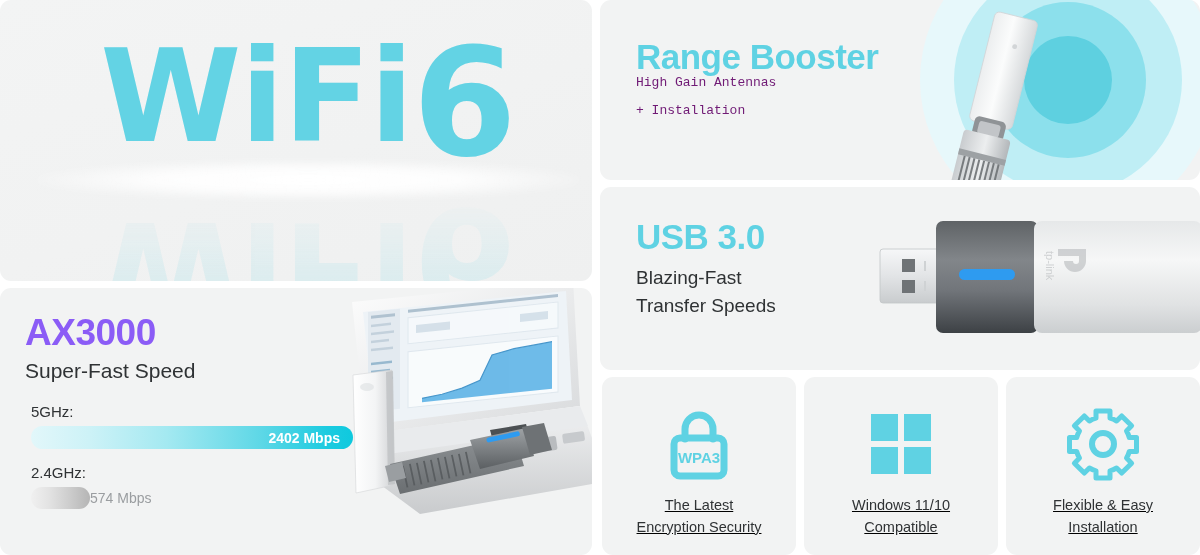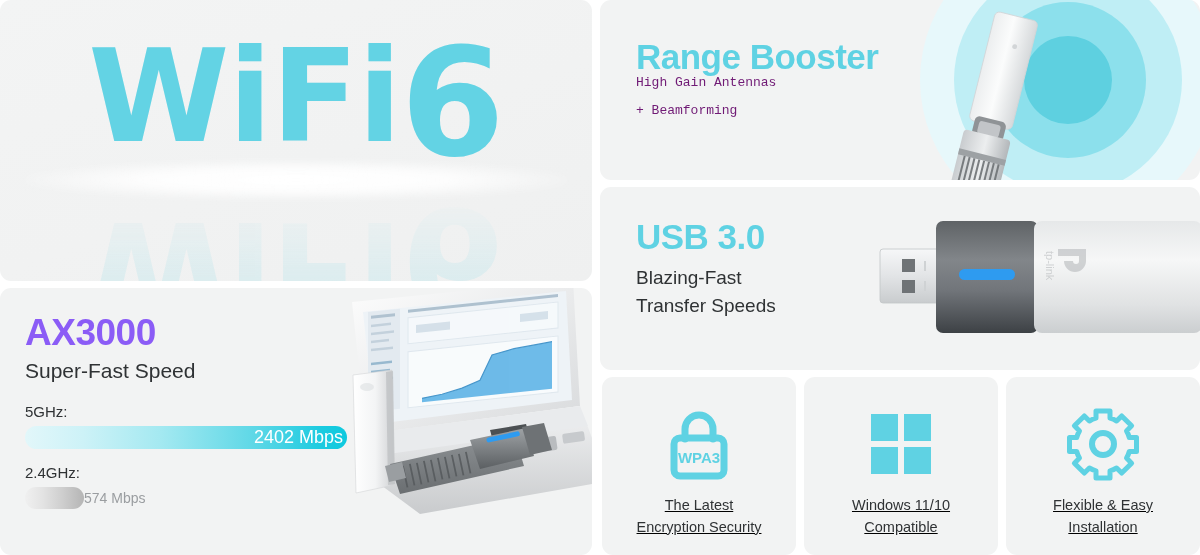--- a/index.html
+++ b/index.html
@@ -17,21 +17,21 @@
   .panel {
     position: absolute;
     background: #f2f3f3;
     border-radius: 11px;
     overflow: hidden;
   }
   
   #panel-wifi6 { left: 0; top: 0; width: 592px; height: 281px;
     background: linear-gradient(160deg,#f3f4f4 0%,#f1f2f2 55%,#eff0f0 100%); }
   .wifi6-wrap {
-    position: absolute; left: 0; top: 0; width: 100%; height: 100%;
+    position: absolute; left: 12px; top: 0; width: 100%; height: 100%;
   }
   .wifi6-main {
     position: absolute; left: 50%; top: 28px;
     transform: translateX(-50%);
     font-size: 128px; line-height: 1;
     font-weight: bold; letter-spacing: -1px;
     color: #63d3e4; white-space: nowrap;
     font-family: "DejaVu Sans", sans-serif;
   }
   .wifi6-main .six { font-size: 150px; vertical-align: -14px; }
@@ -56,32 +56,32 @@
   #panel-ax3000 { left: 0; top: 288px; width: 592px; height: 267px; }
   .ax-title {
     position: absolute; left: 25px; top: 24px;
     font-size: 37px; font-weight: bold; color: #8b5cf6;
     letter-spacing: -.5px;
   }
   .ax-sub {
     position: absolute; left: 25px; top: 71px;
     font-size: 21px; color: #2f3234;
   }
-  .band { position: absolute; left: 25px; }
+  .band { position: absolute; left: 31px; }
   .band-label { font-size: 15px; color: #2f3234; margin-bottom: 6px; }
   #band-5g { top: 115px; width: 324px; }
   #band-24g { top: 176px; width: 324px; }
   .bar-5 {
     position: relative; height: 23px; width: 322px; border-radius: 12px;
     background: linear-gradient(to right,#e2f7fa 0%,#cdf2f7 18%,#a4e9f1 42%,#5cd7e6 72%,#1ccbe0 92%,#0ec9de 100%);
     display: flex; align-items: center; justify-content: flex-end;
   }
   .bar-5 .val {
-    font-size: 18px; font-weight: normal; color: #ffffff;
-    padding-right: 4px; white-space: nowrap;
+    font-size: 14px; font-weight: bold; color: #ffffff;
+    padding-right: 13px; white-space: nowrap;
   }
   .row-24 { display: flex; align-items: center; }
   .bar-24 {
     height: 22px; width: 59px; border-radius: 11px;
     background: linear-gradient(to right,#f0f0f0 0%,#e3e3e3 30%,#cfcfcf 62%,#bdbdbd 88%,#b5b5b5 100%);
   }
   .val-24 { font-size: 14px; color: #9a9da0; white-space: nowrap; }
   
   .laptop-area {
     position: absolute; right: 0; top: 0; width: 262px; height: 267px;
@@ -271,21 +271,21 @@
             <rect x="101" y="166" width="2" height="46"></rect>
             <rect x="106" y="166" width="2" height="46"></rect>
             <rect x="111" y="166" width="2" height="46"></rect>
           </g>
           <rect x="70" y="160" width="48" height="6" fill="#9da1a4"></rect>
         </g>
       </svg>
     </div>
     <div class="rb-title">Range Booster</div>
     <div class="rb-line" id="rb-l1">High Gain Antennas</div>
-    <div class="rb-line" id="rb-l2">+ Beamforming</div>
+    <div class="rb-line" id="rb-l2">+ Installation</div>
   </div>
 
   <div class="panel" id="panel-usb">
     <div class="usb-title">USB 3.0</div>
     <div class="usb-line" id="usb-l1">Blazing-Fast</div>
     <div class="usb-line" id="usb-l2">Transfer Speeds</div>
     <div class="usb-stick">
       <svg width="330" height="140" viewBox="0 0 330 140">
         <defs>
           <linearGradient id="plugG" x1="0" y1="0" x2="0" y2="1">

